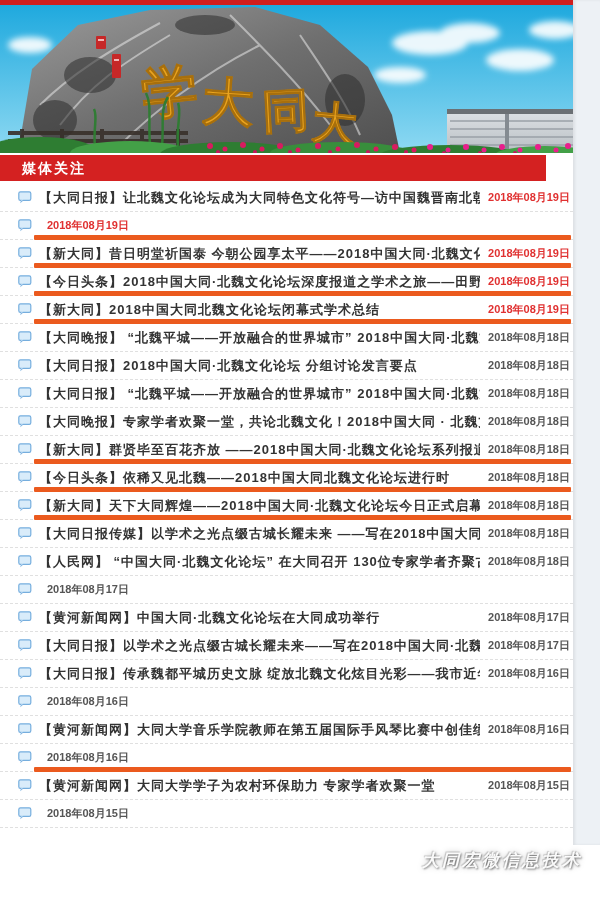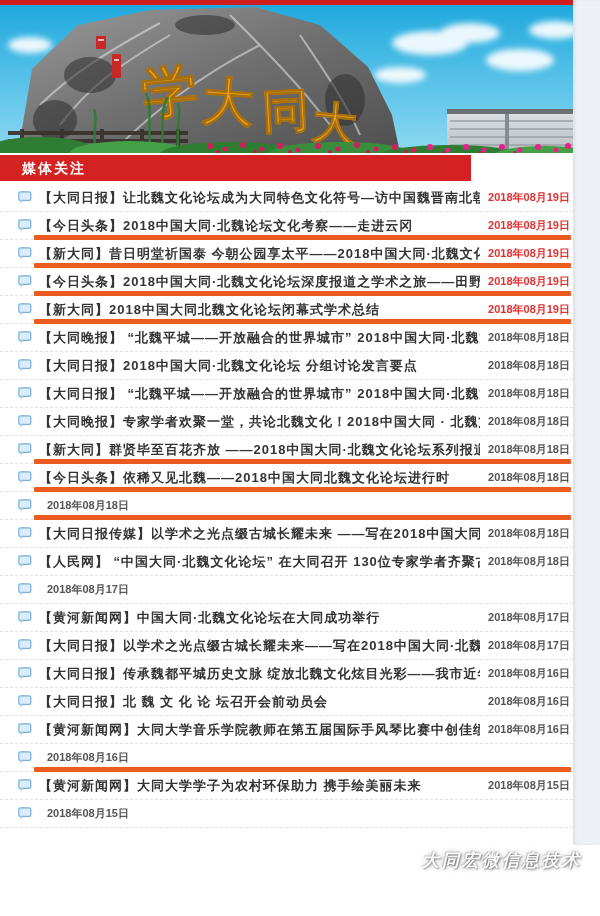--- a/index.html
+++ b/index.html
@@ -7,21 +7,21 @@
   body { position:relative; background:#ffffff; font-family:"Liberation Sans", sans-serif; overflow:hidden; }
 
   .side-strip { position:absolute; left:573px; top:0; width:27px; height:845px;
                 background:#edf1f5; box-shadow: inset 2px 0 3px rgba(0,0,0,0.07); }
 
   .top-border { width:573px; height:5px; background:#d01e1e; }
 
   .photo { position:relative; width:573px; height:148px; overflow:hidden; background:#2fb3e2; }
   .photo svg { display:block; }
 
-  .banner { margin-top:2px; width:471px; height:26px; background:#d42121;
+  .banner { margin-top:2px; width:546px; height:26px; background:#d42121;
             color:#ffffff; font-weight:bold; font-size:14px; line-height:26px;
             padding-left:22px; letter-spacing:2px; }
 
   .news-list { width:573px; padding-top:3px; list-style:none; }
   .news-row { position:relative; height:28px; display:flex; align-items:center;
               padding:0 3px 0 18px; border-bottom:1px dashed #e0e0e0; cursor:pointer; }
   .news-row .bubble { flex:0 0 14px; width:14px; height:13px; margin-right:7px; }
   .news-title { flex:1 1 auto; overflow:hidden; white-space:nowrap;
                 font-size:13px; font-weight:bold; color:#333333; letter-spacing:1px; }
   .news-date { flex:0 0 auto; margin-left:8px; font-size:11px; font-weight:bold; white-space:nowrap; }
@@ -198,21 +198,20 @@
     <span class="news-title">【大同日报】让北魏文化论坛成为大同特色文化符号—访中国魏晋南北朝史学会副</span>
     <span class="news-date recent">2018年08月19日</span>
   </li>
 
   <li class="news-row">
     <svg class="bubble" viewBox="0 0 14 13">
       <rect x="0.8" y="0.8" width="12" height="8.5" rx="1.6" fill="#d9ecfa" stroke="#76aede" stroke-width="1.2"></rect>
       <path d="M 3.2,9 L 2.2,12.3 L 6,9 Z" fill="#76aede"></path>
       <path d="M 3.6,8.6 L 3.1,10.6 L 5.3,8.6 Z" fill="#d9ecfa"></path>
     </svg>
-    <span class="news-title">【今日头条】2018中国大同·北魏论坛文化考察——走进云冈</span>
     <span class="news-date recent">2018年08月19日</span>
   <div class="hl-bar"></div>
     </li>
 
   <li class="news-row">
     <svg class="bubble" viewBox="0 0 14 13">
       <rect x="0.8" y="0.8" width="12" height="8.5" rx="1.6" fill="#d9ecfa" stroke="#76aede" stroke-width="1.2"></rect>
       <path d="M 3.2,9 L 2.2,12.3 L 6,9 Z" fill="#76aede"></path>
       <path d="M 3.6,8.6 L 3.1,10.6 L 5.3,8.6 Z" fill="#d9ecfa"></path>
     </svg>
@@ -304,20 +303,21 @@
     <span class="news-date normal">2018年08月18日</span>
   <div class="hl-bar"></div>
     </li>
 
   <li class="news-row">
     <svg class="bubble" viewBox="0 0 14 13">
       <rect x="0.8" y="0.8" width="12" height="8.5" rx="1.6" fill="#d9ecfa" stroke="#76aede" stroke-width="1.2"></rect>
       <path d="M 3.2,9 L 2.2,12.3 L 6,9 Z" fill="#76aede"></path>
       <path d="M 3.6,8.6 L 3.1,10.6 L 5.3,8.6 Z" fill="#d9ecfa"></path>
     </svg>
+    <span class="news-title">【新大同】天下大同辉煌——2018中国大同·北魏文化论坛今日正式启幕</span>
     <span class="news-date normal">2018年08月18日</span>
   <div class="hl-bar"></div>
     </li>
 
   <li class="news-row">
     <svg class="bubble" viewBox="0 0 14 13">
       <rect x="0.8" y="0.8" width="12" height="8.5" rx="1.6" fill="#d9ecfa" stroke="#76aede" stroke-width="1.2"></rect>
       <path d="M 3.2,9 L 2.2,12.3 L 6,9 Z" fill="#76aede"></path>
       <path d="M 3.6,8.6 L 3.1,10.6 L 5.3,8.6 Z" fill="#d9ecfa"></path>
     </svg>
@@ -373,21 +373,20 @@
     <span class="news-title">【大同日报】传承魏都平城历史文脉 绽放北魏文化炫目光彩——我市近年来北魏文</span>
     <span class="news-date normal">2018年08月16日</span>
   </li>
 
   <li class="news-row">
     <svg class="bubble" viewBox="0 0 14 13">
       <rect x="0.8" y="0.8" width="12" height="8.5" rx="1.6" fill="#d9ecfa" stroke="#76aede" stroke-width="1.2"></rect>
       <path d="M 3.2,9 L 2.2,12.3 L 6,9 Z" fill="#76aede"></path>
       <path d="M 3.6,8.6 L 3.1,10.6 L 5.3,8.6 Z" fill="#d9ecfa"></path>
     </svg>
-    <span class="news-title">【大同日报】北 魏 文 化 论 坛召开会前动员会</span>
     <span class="news-date normal">2018年08月16日</span>
   </li>
 
   <li class="news-row">
     <svg class="bubble" viewBox="0 0 14 13">
       <rect x="0.8" y="0.8" width="12" height="8.5" rx="1.6" fill="#d9ecfa" stroke="#76aede" stroke-width="1.2"></rect>
       <path d="M 3.2,9 L 2.2,12.3 L 6,9 Z" fill="#76aede"></path>
       <path d="M 3.6,8.6 L 3.1,10.6 L 5.3,8.6 Z" fill="#d9ecfa"></path>
     </svg>
     <span class="news-title">【黄河新闻网】大同大学音乐学院教师在第五届国际手风琴比赛中创佳绩</span>
@@ -403,21 +402,21 @@
     <span class="news-date normal">2018年08月16日</span>
   <div class="hl-bar"></div>
     </li>
 
   <li class="news-row">
     <svg class="bubble" viewBox="0 0 14 13">
       <rect x="0.8" y="0.8" width="12" height="8.5" rx="1.6" fill="#d9ecfa" stroke="#76aede" stroke-width="1.2"></rect>
       <path d="M 3.2,9 L 2.2,12.3 L 6,9 Z" fill="#76aede"></path>
       <path d="M 3.6,8.6 L 3.1,10.6 L 5.3,8.6 Z" fill="#d9ecfa"></path>
     </svg>
-    <span class="news-title">【黄河新闻网】大同大学学子为农村环保助力 携手绘美丽未来</span>
+    <span class="news-title">【黄河新闻网】大同大学学子为农村环保助力 专家学者欢聚一堂</span>
     <span class="news-date normal">2018年08月15日</span>
   </li>
 
   <li class="news-row">
     <svg class="bubble" viewBox="0 0 14 13">
       <rect x="0.8" y="0.8" width="12" height="8.5" rx="1.6" fill="#d9ecfa" stroke="#76aede" stroke-width="1.2"></rect>
       <path d="M 3.2,9 L 2.2,12.3 L 6,9 Z" fill="#76aede"></path>
       <path d="M 3.6,8.6 L 3.1,10.6 L 5.3,8.6 Z" fill="#d9ecfa"></path>
     </svg>
     <span class="news-date normal">2018年08月15日</span>

